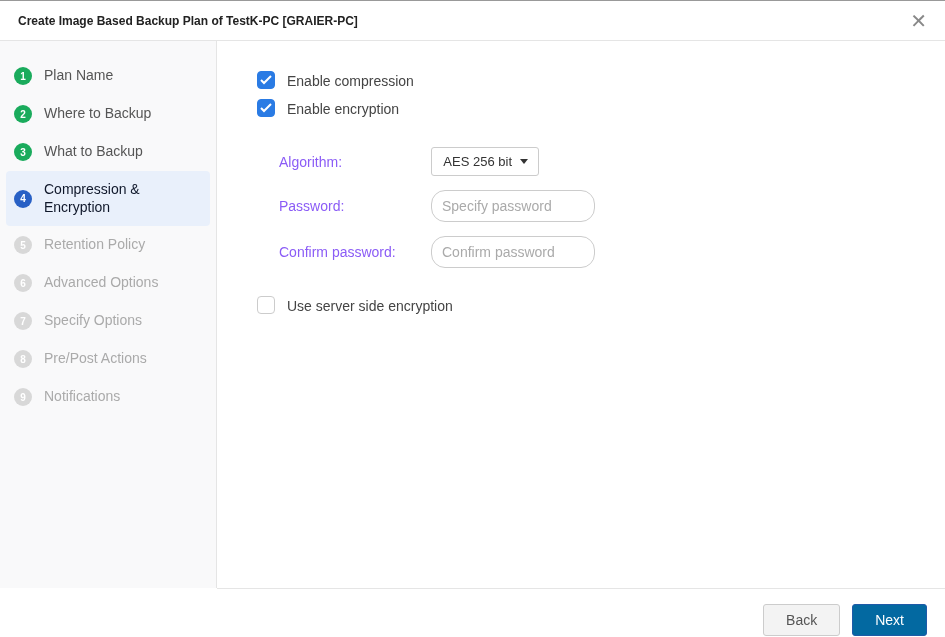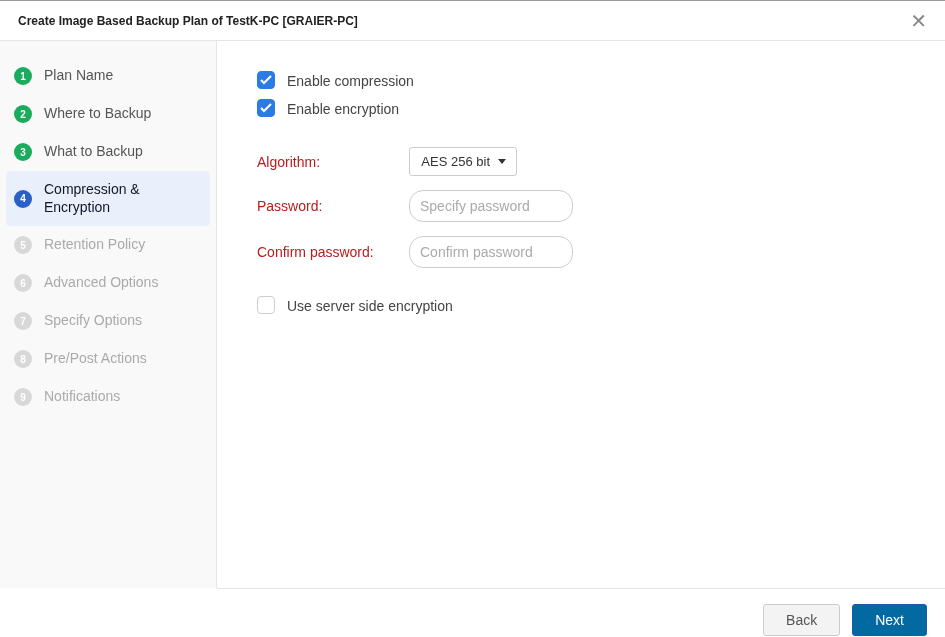--- a/index.html
+++ b/index.html
@@ -109,21 +109,22 @@
     .checkbox svg { display: none; }
     .checkbox-label { color: #444; cursor: pointer; }
     .form-section { margin-top: 30px; }
     .form-row {
       display: flex;
       align-items: center;
       margin-bottom: 14px;
     }
     .form-label {
       width: 152px;
-      color: #b91c1c;
+      color: #8b5cf6;
+      margin-left: 22px;
     }
     .select {
       border: 1px solid #ccc;
       border-radius: 3px;
       padding: 6px 10px;
       min-width: 108px;
       display: flex;
       align-items: center;
       justify-content: flex-end;
       cursor: pointer;

